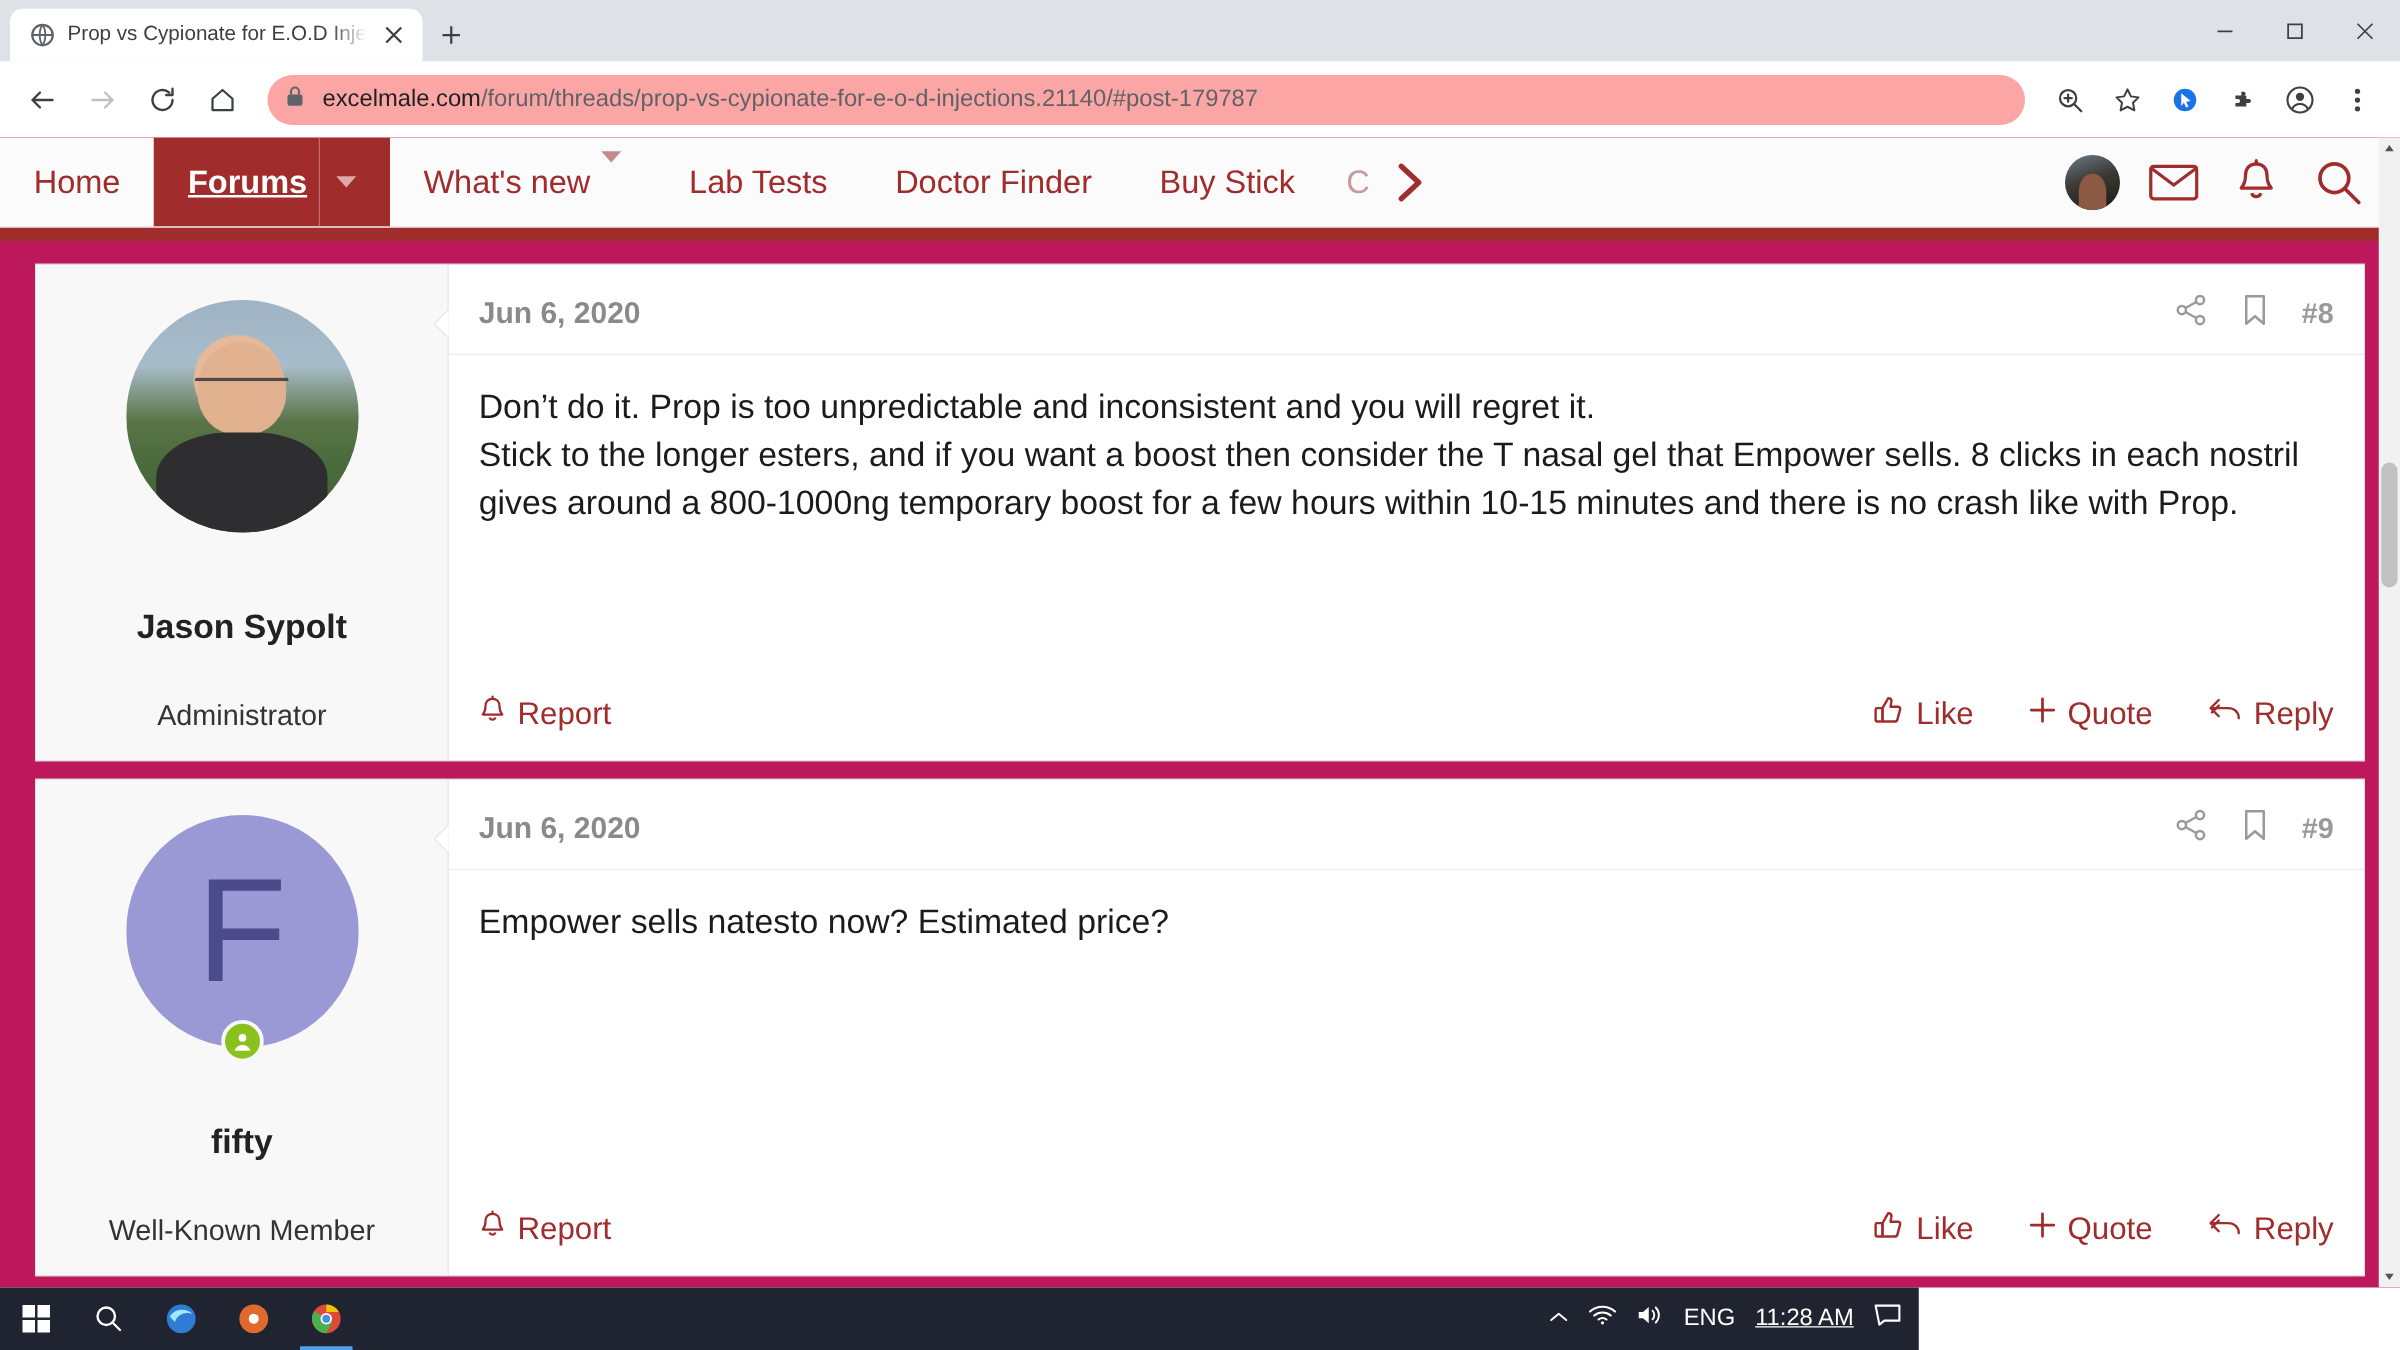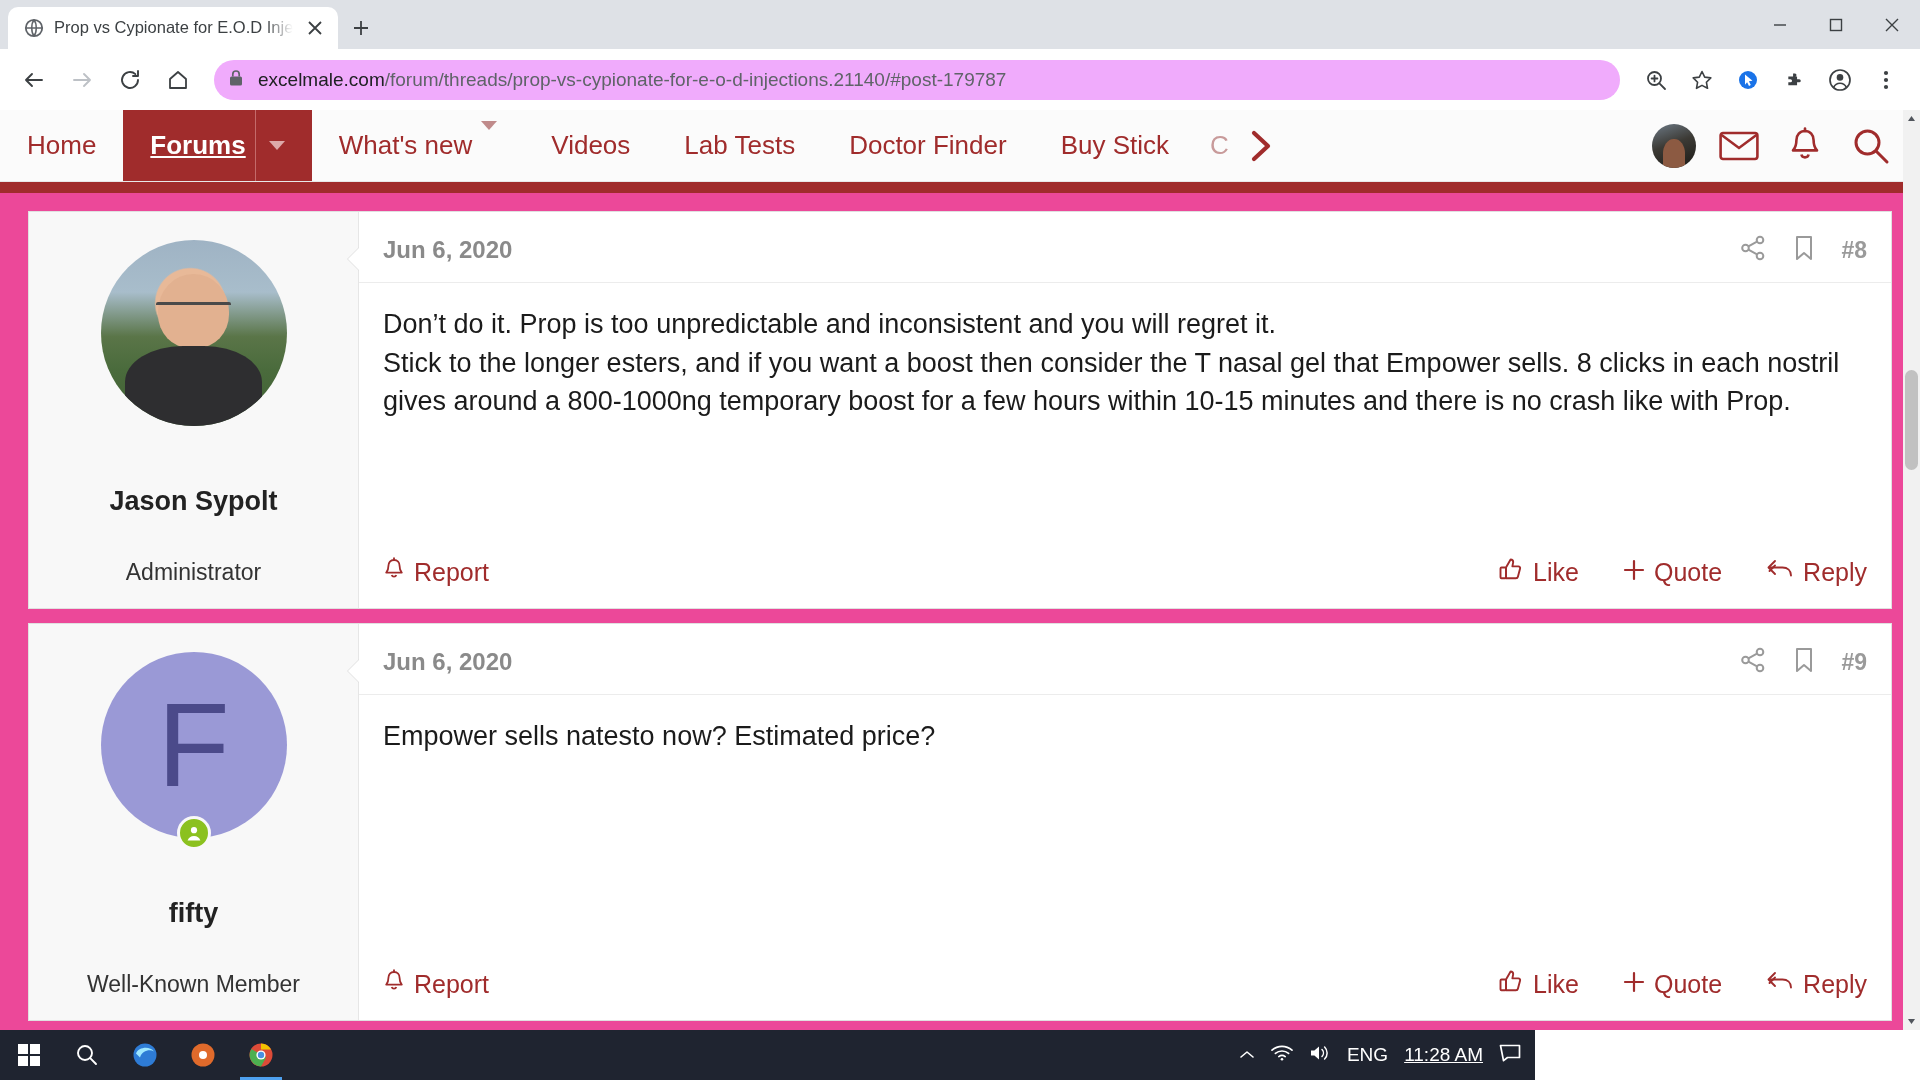--- a/index.html
+++ b/index.html
@@ -34,29 +34,29 @@
   .tab-close { width: 26px; height: 26px; display: flex; align-items: center; justify-content: center; border-radius: 50%; }
   .newtab { width: 46px; height: 42px; display: flex; align-items: center; justify-content: center; }
 
   .wincontrols { position: absolute; right: 0; top: 0; height: 49px; display: flex; }
   .wincontrols div { width: 56px; height: 49px; display: flex; align-items: center; justify-content: center; }
 
   .toolbar { height: 62px; background: #ffffff; display: flex; align-items: center; padding: 0 12px; gap: 4px; }
   .tb-btn { width: 44px; height: 44px; display: flex; align-items: center; justify-content: center; border-radius: 50%; flex: 0 0 44px; }
   .omnibox {
     flex: 1 1 auto; height: 40px; margin: 0 10px;
-    background: #f0abfc; border-radius: 20px;
+    background: #fca5a5; border-radius: 20px;
     display: flex; align-items: center; padding: 0 14px; gap: 14px;
   }
   .omnibox-url { font-size: 19px; color: #5f6368; white-space: nowrap; overflow: hidden; }
   .omnibox-url b { color: #202124; font-weight: 400; }
   .tb-right { display: flex; align-items: center; gap: 2px; }
 
   
-  .viewport { flex: 1 1 auto; position: relative; background: #ec4899; overflow: hidden; }
+  .viewport { flex: 1 1 auto; position: relative; background: #be185d; overflow: hidden; }
 
   
   .sitenav {
     height: 72px; background: #fbfbfb; border-bottom: 1px solid #e8e8e8;
     display: flex; align-items: stretch; position: relative;
   }
   .nav-left { display: flex; align-items: stretch; }
   .navitem {
     display: flex; align-items: center; gap: 9px;
     padding: 0 27px; font-size: 26px; color: #a02c2c; white-space: nowrap;
@@ -300,23 +300,20 @@
         </div>
         <div class="navitem active">
           <span>Forums</span>
           <span class="caret-box">
               <i class="caret"></i>
             </span>
         </div>
         <div class="navitem">
           <span>What's new</span>
           <span><i class="caret"></i></span>
-        </div>
-        <div class="navitem">
-          <span>Videos</span>
         </div>
         <div class="navitem">
           <span>Lab Tests</span>
         </div>
         <div class="navitem">
           <span>Doctor Finder</span>
         </div>
         <div class="navitem">
           <span>Buy Stick</span>
         </div>

